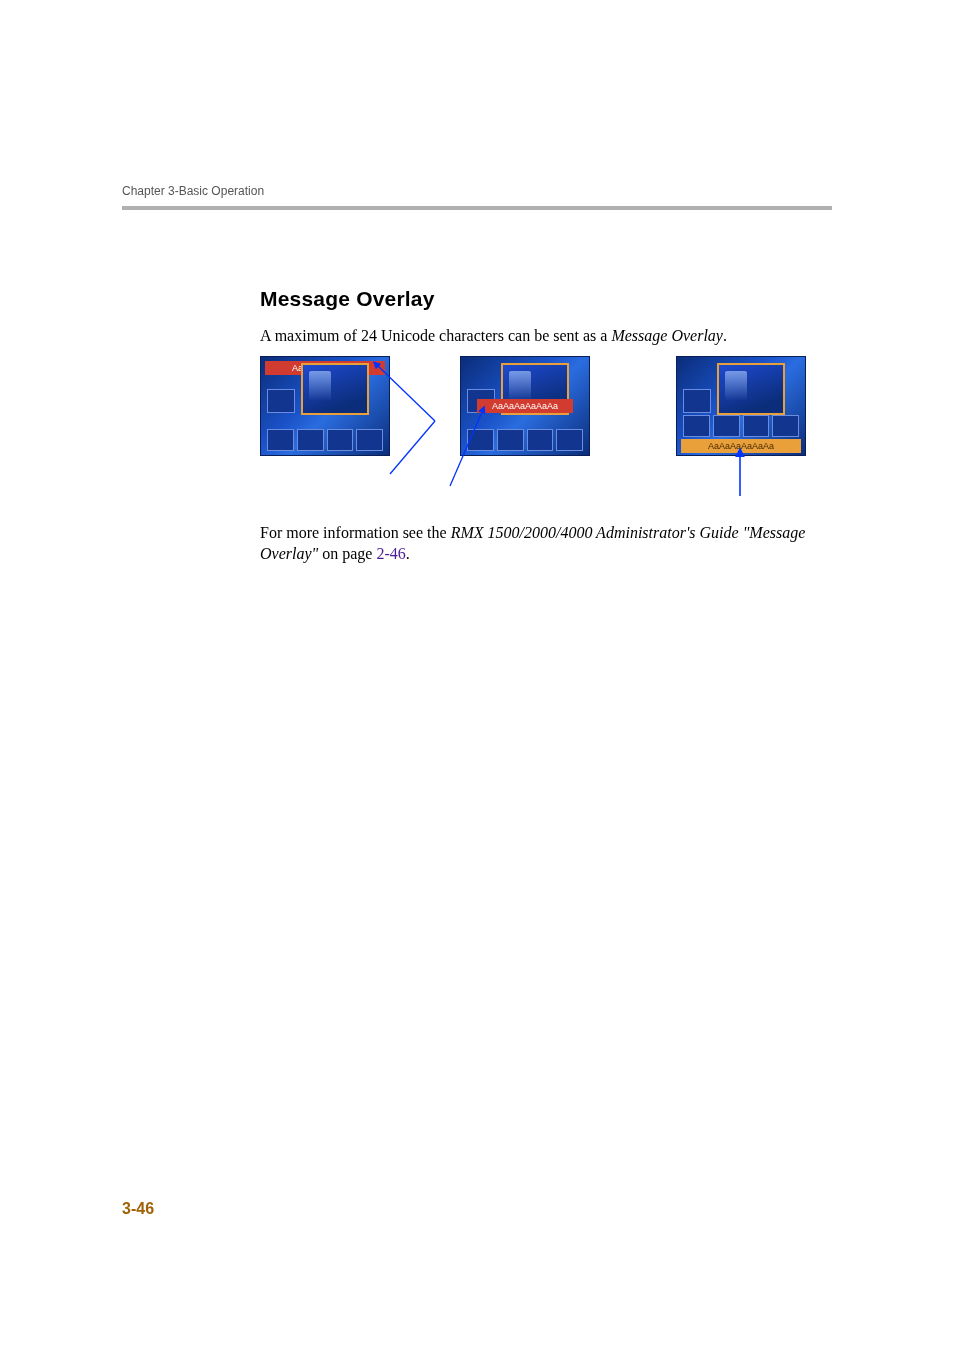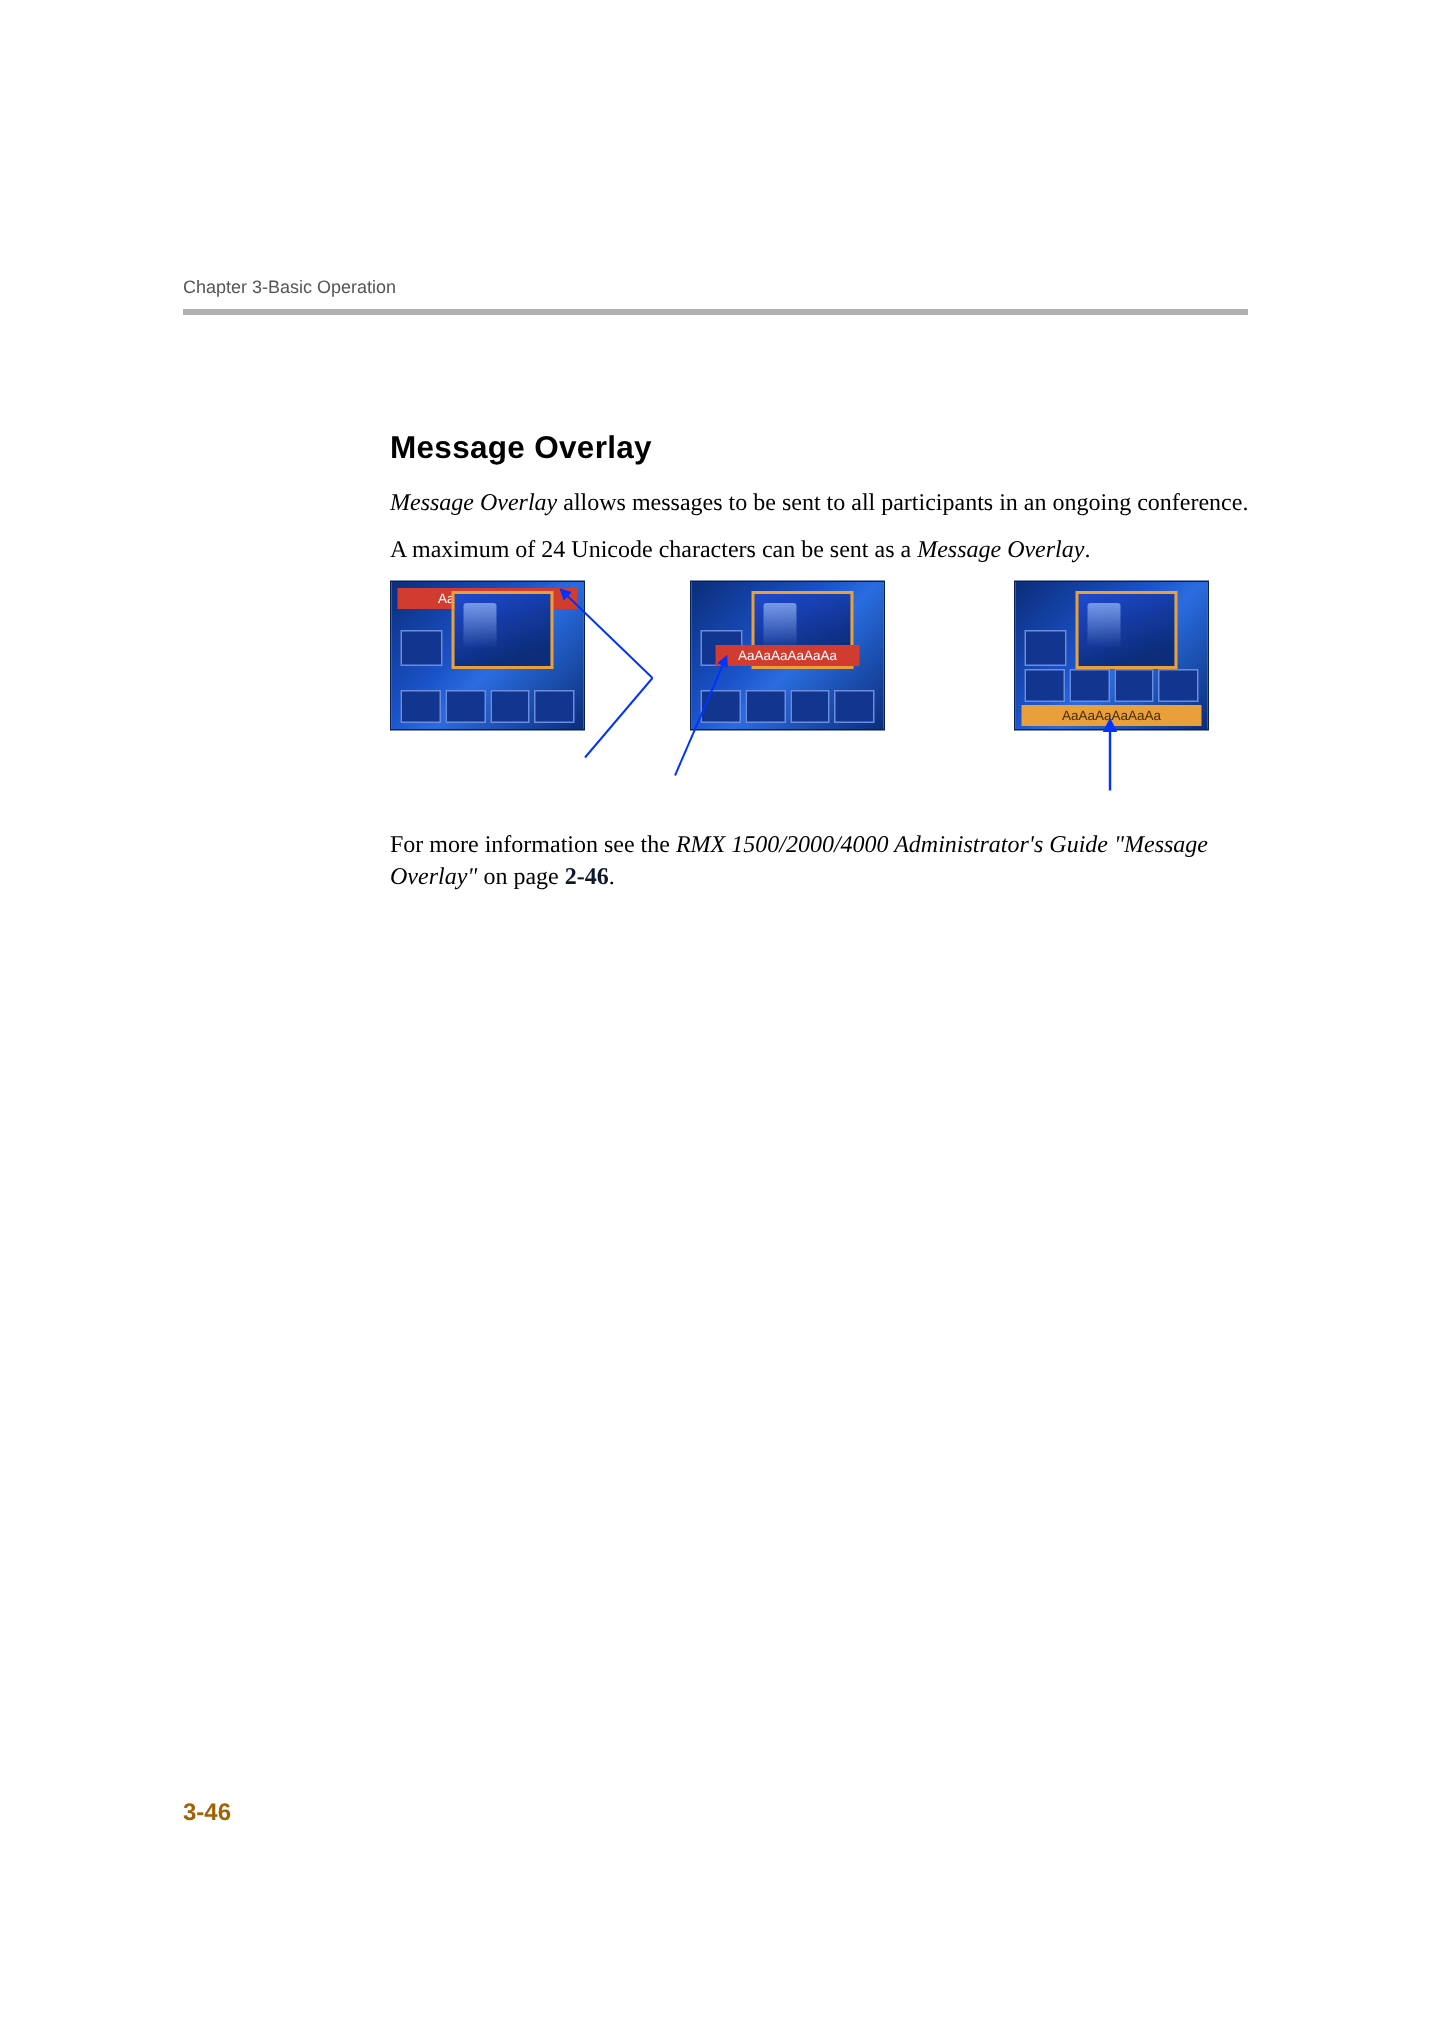--- a/index.html
+++ b/index.html
@@ -48,21 +48,21 @@
     margin: 0 0 14px 0;
     color: #000;
     letter-spacing: 0.2px;
   }
   p.body {
     font-size: 16px;
     line-height: 1.32;
     margin: 0 0 10px 0;
   }
   .italic { font-style: italic; }
-  .link { color: #0f172a; font-weight: bold; }
+  .link { color: #4c1d95; font-weight: normal; }
 
   
   .thumbs {
     position: relative;
     height: 140px;
     margin-top: 6px;
     margin-bottom: 26px;
   }
   .thumb {
     position: absolute;
@@ -162,23 +162,20 @@
 
 <div class="page">
 
   <div class="running-head">Chapter 3-Basic Operation</div>
   <div class="head-rule"></div>
 
   <div class="content">
 
     <h2 class="section-title">Message Overlay</h2>
 
-    <p class="body">
-      <span class="italic">Message Overlay</span><span> allows messages to be sent to all participants in an ongoing conference.</span>
-    </p>
 
     <p class="body">
       <span>A maximum of 24 Unicode characters can be sent as a </span><span class="italic">Message Overlay</span><span>.</span>
     </p>
 
 
     <div class="thumbs">
 
       <div class="thumb" id="thumb-1">
         <div class="banner">AaAaAaAaAaAa</div>

